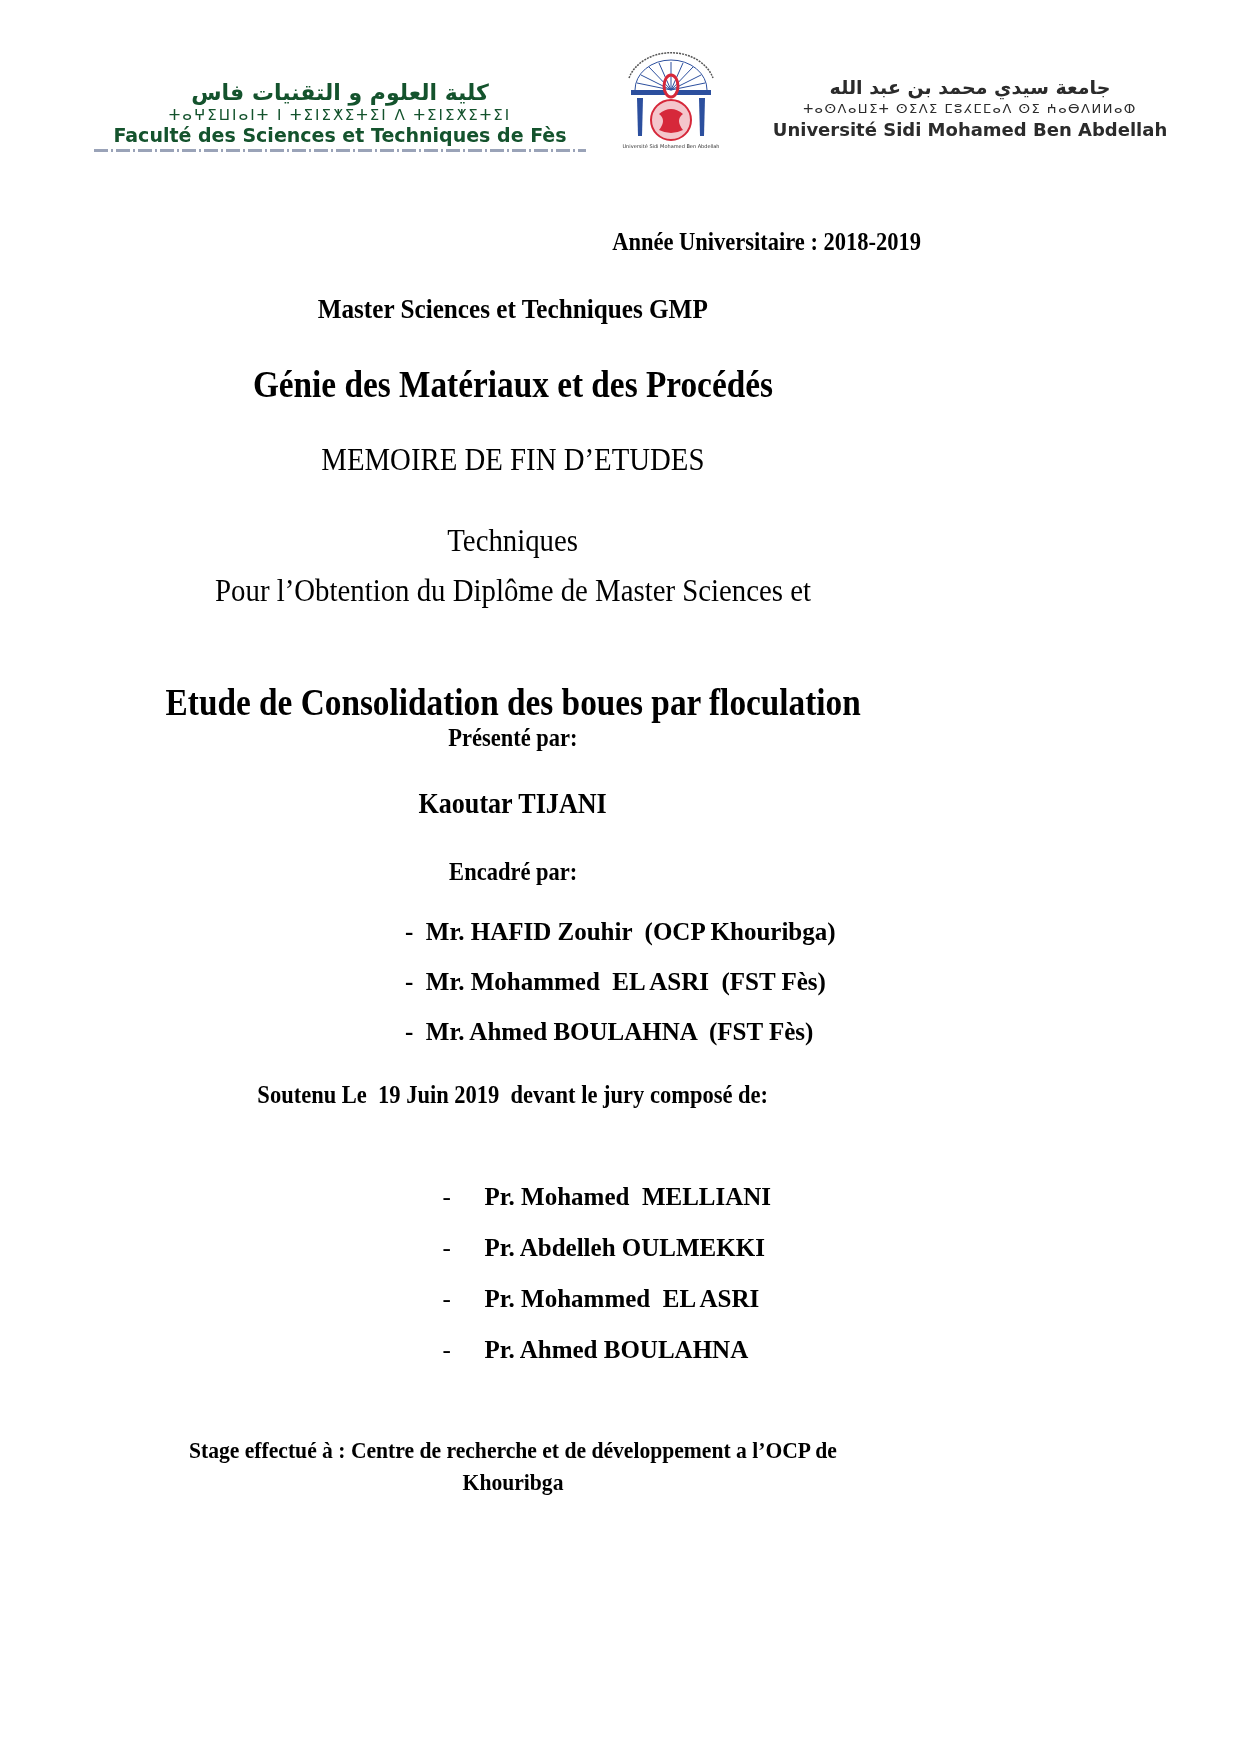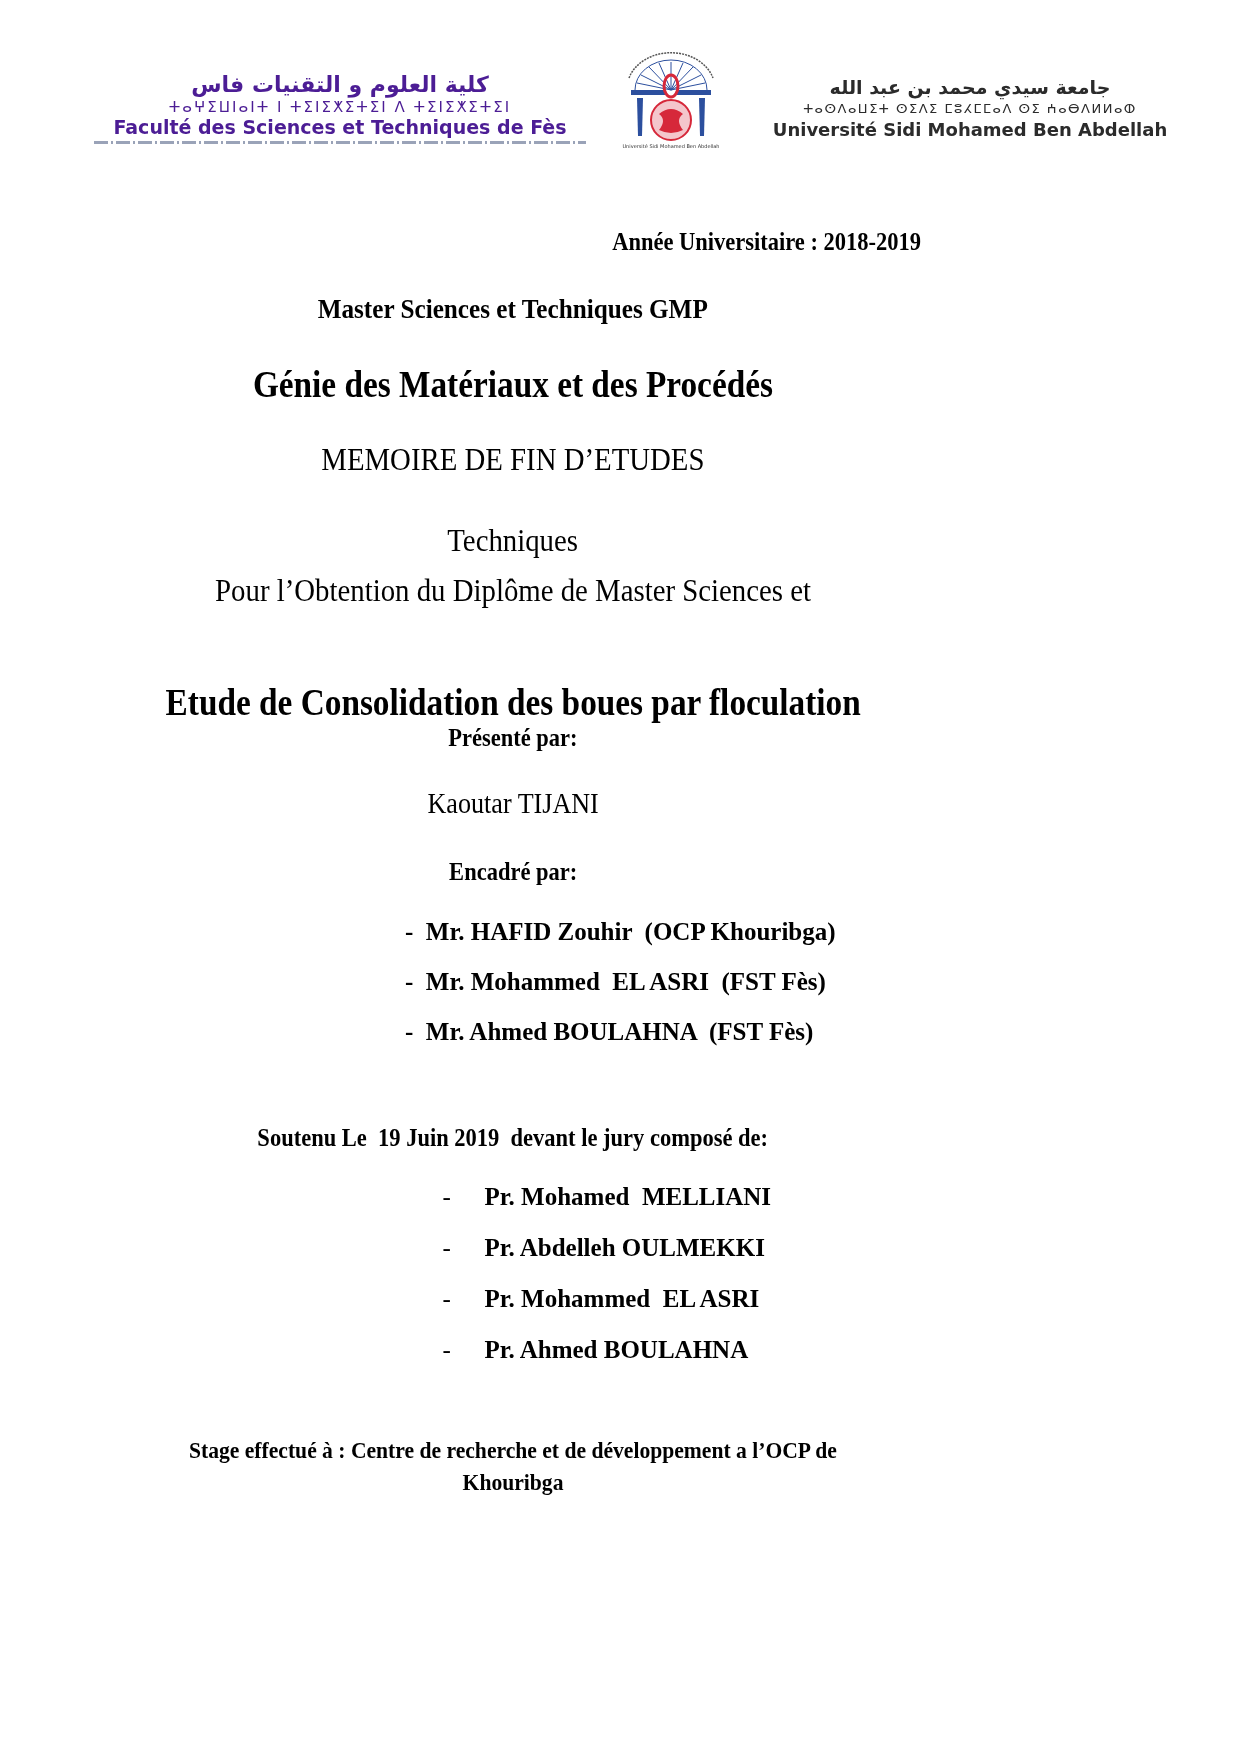--- a/index.html
+++ b/index.html
@@ -3,44 +3,44 @@
 <meta charset="utf-8">
 <style>
   html, body { margin:0; padding:0; background:#ffffff; }
   body { width:1241px; height:1754px; position:relative; overflow:hidden;
          font-family:"Liberation Serif","DejaVu Serif",serif; color:#000; }
   .abs { position:absolute; }
   .center { left:0; width:1002px; text-align:center;margin-left:12px; }
   .cond { display:inline-block; transform:scaleX(0.9); transform-origin:center; }
 
   
-  .logo-left { left:90px; top:72px; width:500px; text-align:center; color:#4c1d95; }
+  .logo-left { left:90px; top:80px; width:500px; text-align:center; color:#14532d; }
   .logo-left .ar { font-family:"DejaVu Sans",sans-serif; font-size:22px; font-weight:bold; line-height:26px; direction:rtl; }
   .logo-left .tif { font-family:"DejaVu Sans",sans-serif; font-size:15px; letter-spacing:2px; line-height:18px; }
   .logo-left .fr { font-family:"DejaVu Sans",sans-serif; font-size:19px; font-weight:bold; line-height:22px; }
   .logo-left .rule { height:3px; margin:3px 4px 0 4px;
      background:repeating-linear-gradient(90deg,#9aa3b8 0 14px,#fff 14px 17px,#9aa3b8 17px 19px,#fff 19px 22px); }
   .logo-right { left:760px; top:74px; width:420px; text-align:center; color:#2b2b2b; }
   .logo-right .ar { font-family:"DejaVu Sans",sans-serif; font-size:19px; font-weight:bold; line-height:26px; direction:rtl; }
   .logo-right .tif { font-family:"DejaVu Sans",sans-serif; font-size:13px; letter-spacing:1.5px; line-height:18px; }
   .logo-right .fr { font-family:"DejaVu Sans",sans-serif; font-size:18px; font-weight:bold; line-height:24px; }
   .emblem { left:615px; top:48px; width:112px; height:106px; }
   .emblem-caption { left:615px; top:143px; width:112px; text-align:center; font-family:"DejaVu Sans",sans-serif; font-size:5px; color:#333; }
 
   .t-annee { left:595px; top:228px; font-size:25px; font-weight:bold; }
   .t-master { top:293px; font-size:28px; font-weight:bold; }
   .t-genie { top:363px; font-size:37px; font-weight:bold; }
   .t-memoire { top:441px; font-size:32px; }
   .t-pour { top:515px; font-size:32px; line-height:50px; }
   .t-etude { top:681px; font-size:37px; font-weight:bold; }
   .t-presente { top:724px; font-size:25px; font-weight:bold; text-decoration:underline; text-underline-offset:3px; }
-  .t-name { top:787px; font-size:29px; font-weight:normal; }
+  .t-name { top:787px; font-size:29px; font-weight:bold; }
   .t-encadre { top:858px; font-size:25px; font-weight:bold; text-decoration:underline; text-underline-offset:3px; }
   .sup { left:405px; font-size:25px; font-weight:bold; white-space:pre; }
-  .t-soutenu { top:1124px; font-size:25px; font-weight:bold; white-space:pre; }
+  .t-soutenu { top:1081px; font-size:25px; font-weight:bold; white-space:pre; }
   .jury { left:430px; font-size:25px; font-weight:bold; white-space:pre; }
   .jury .dash { display:inline-block; width:42px; font-weight:normal; }
   .t-stage { top:1434px; font-size:24px; font-weight:bold; line-height:32px; }
 </style>
 </head>
 <body>
 
 <div class="abs logo-left">
   <div class="ar">كلية العلوم و التقنيات فاس</div>
   <div class="tif">ⵜⴰⵖⵉⵡⵏⴰⵏⵜ ⵏ ⵜⵉⵏⵉⵅⵉⵜⵉⵏ ⴷ ⵜⵉⵏⵉⵅⵉⵜⵉⵏ</div>

